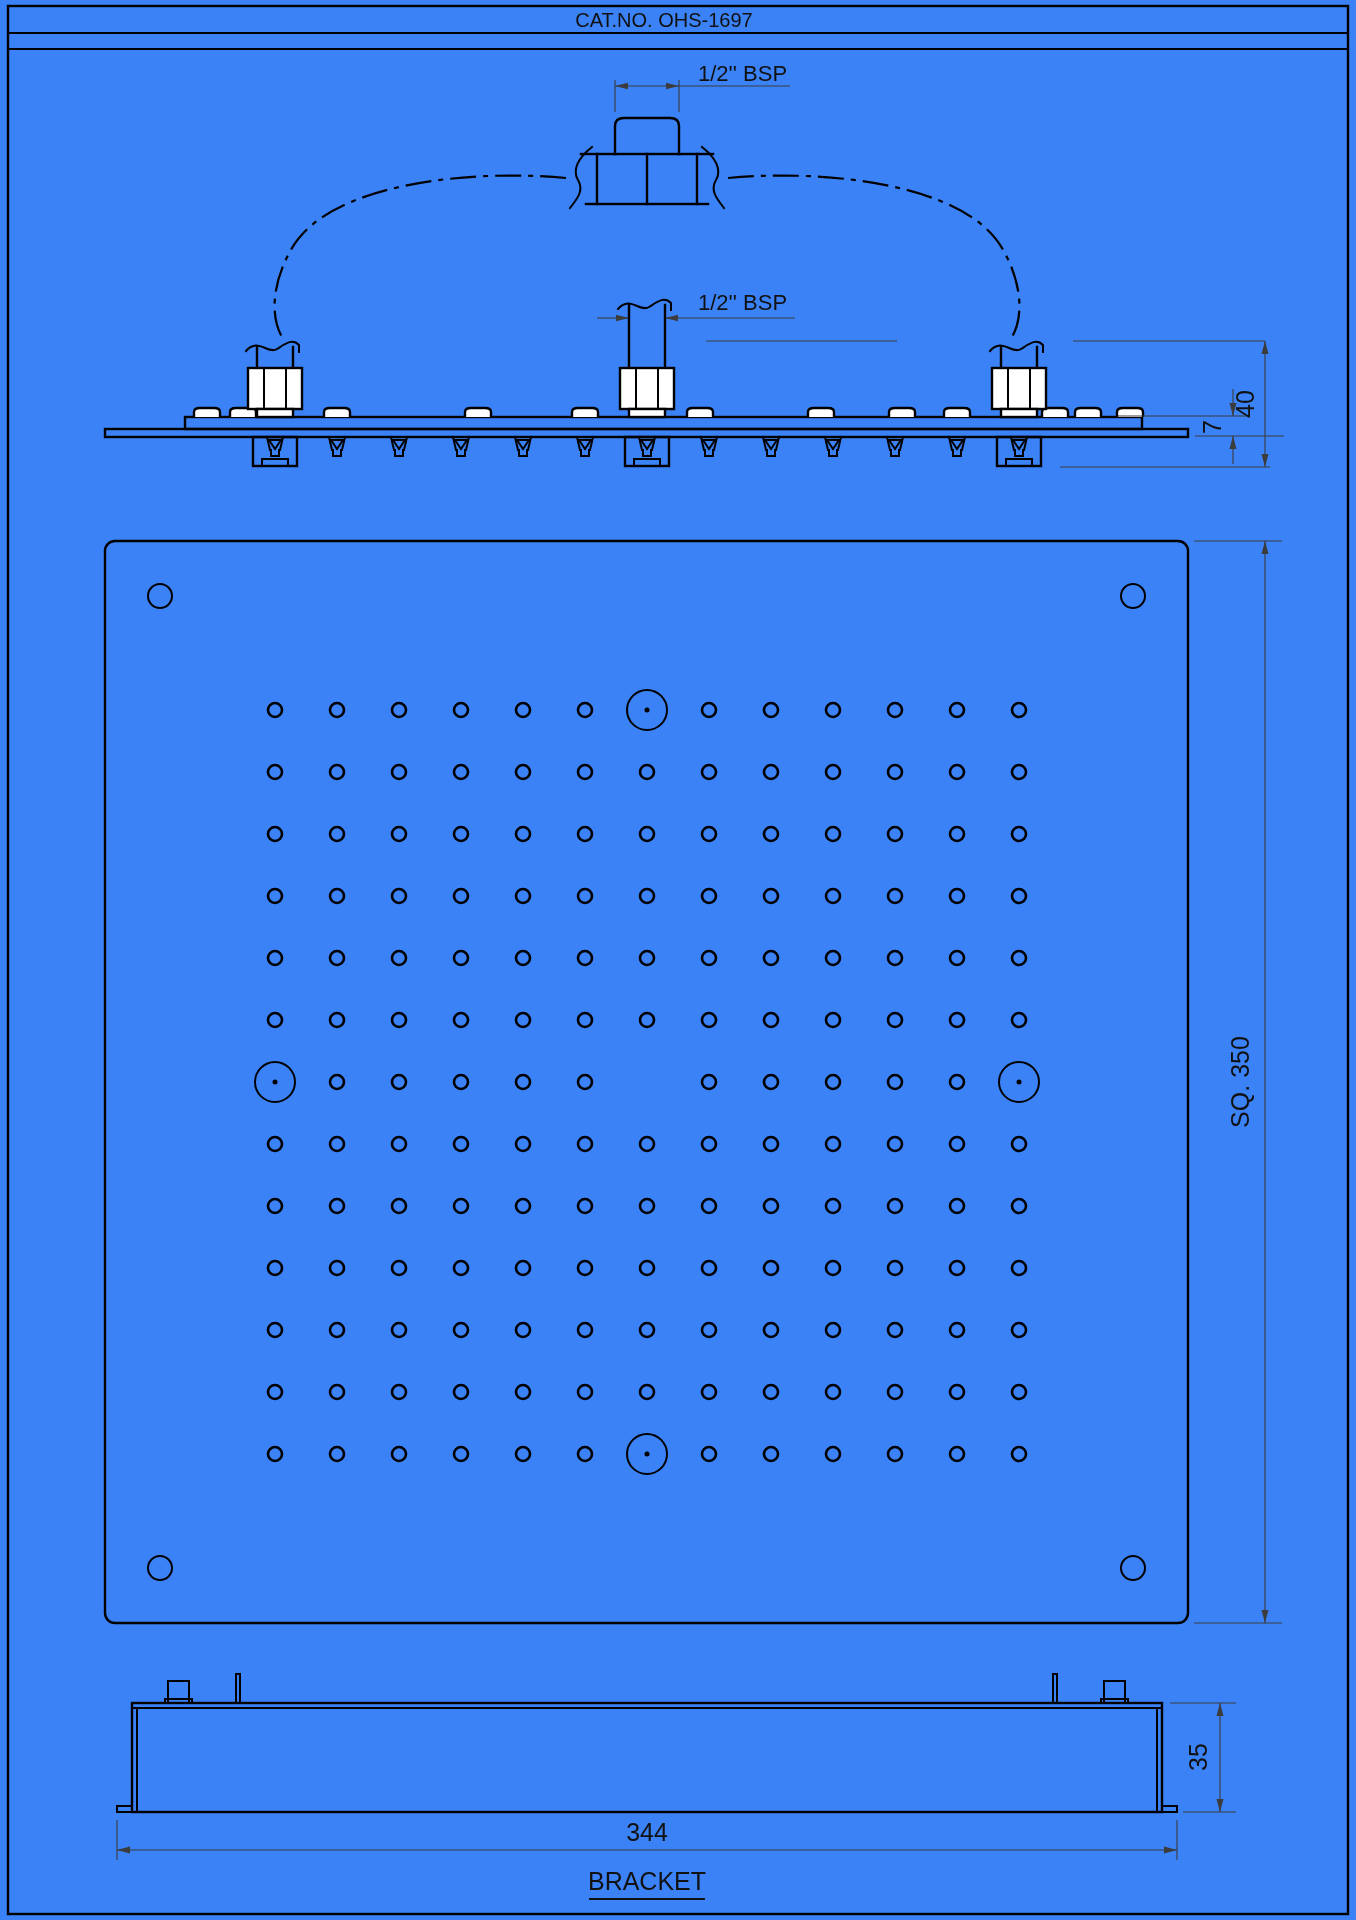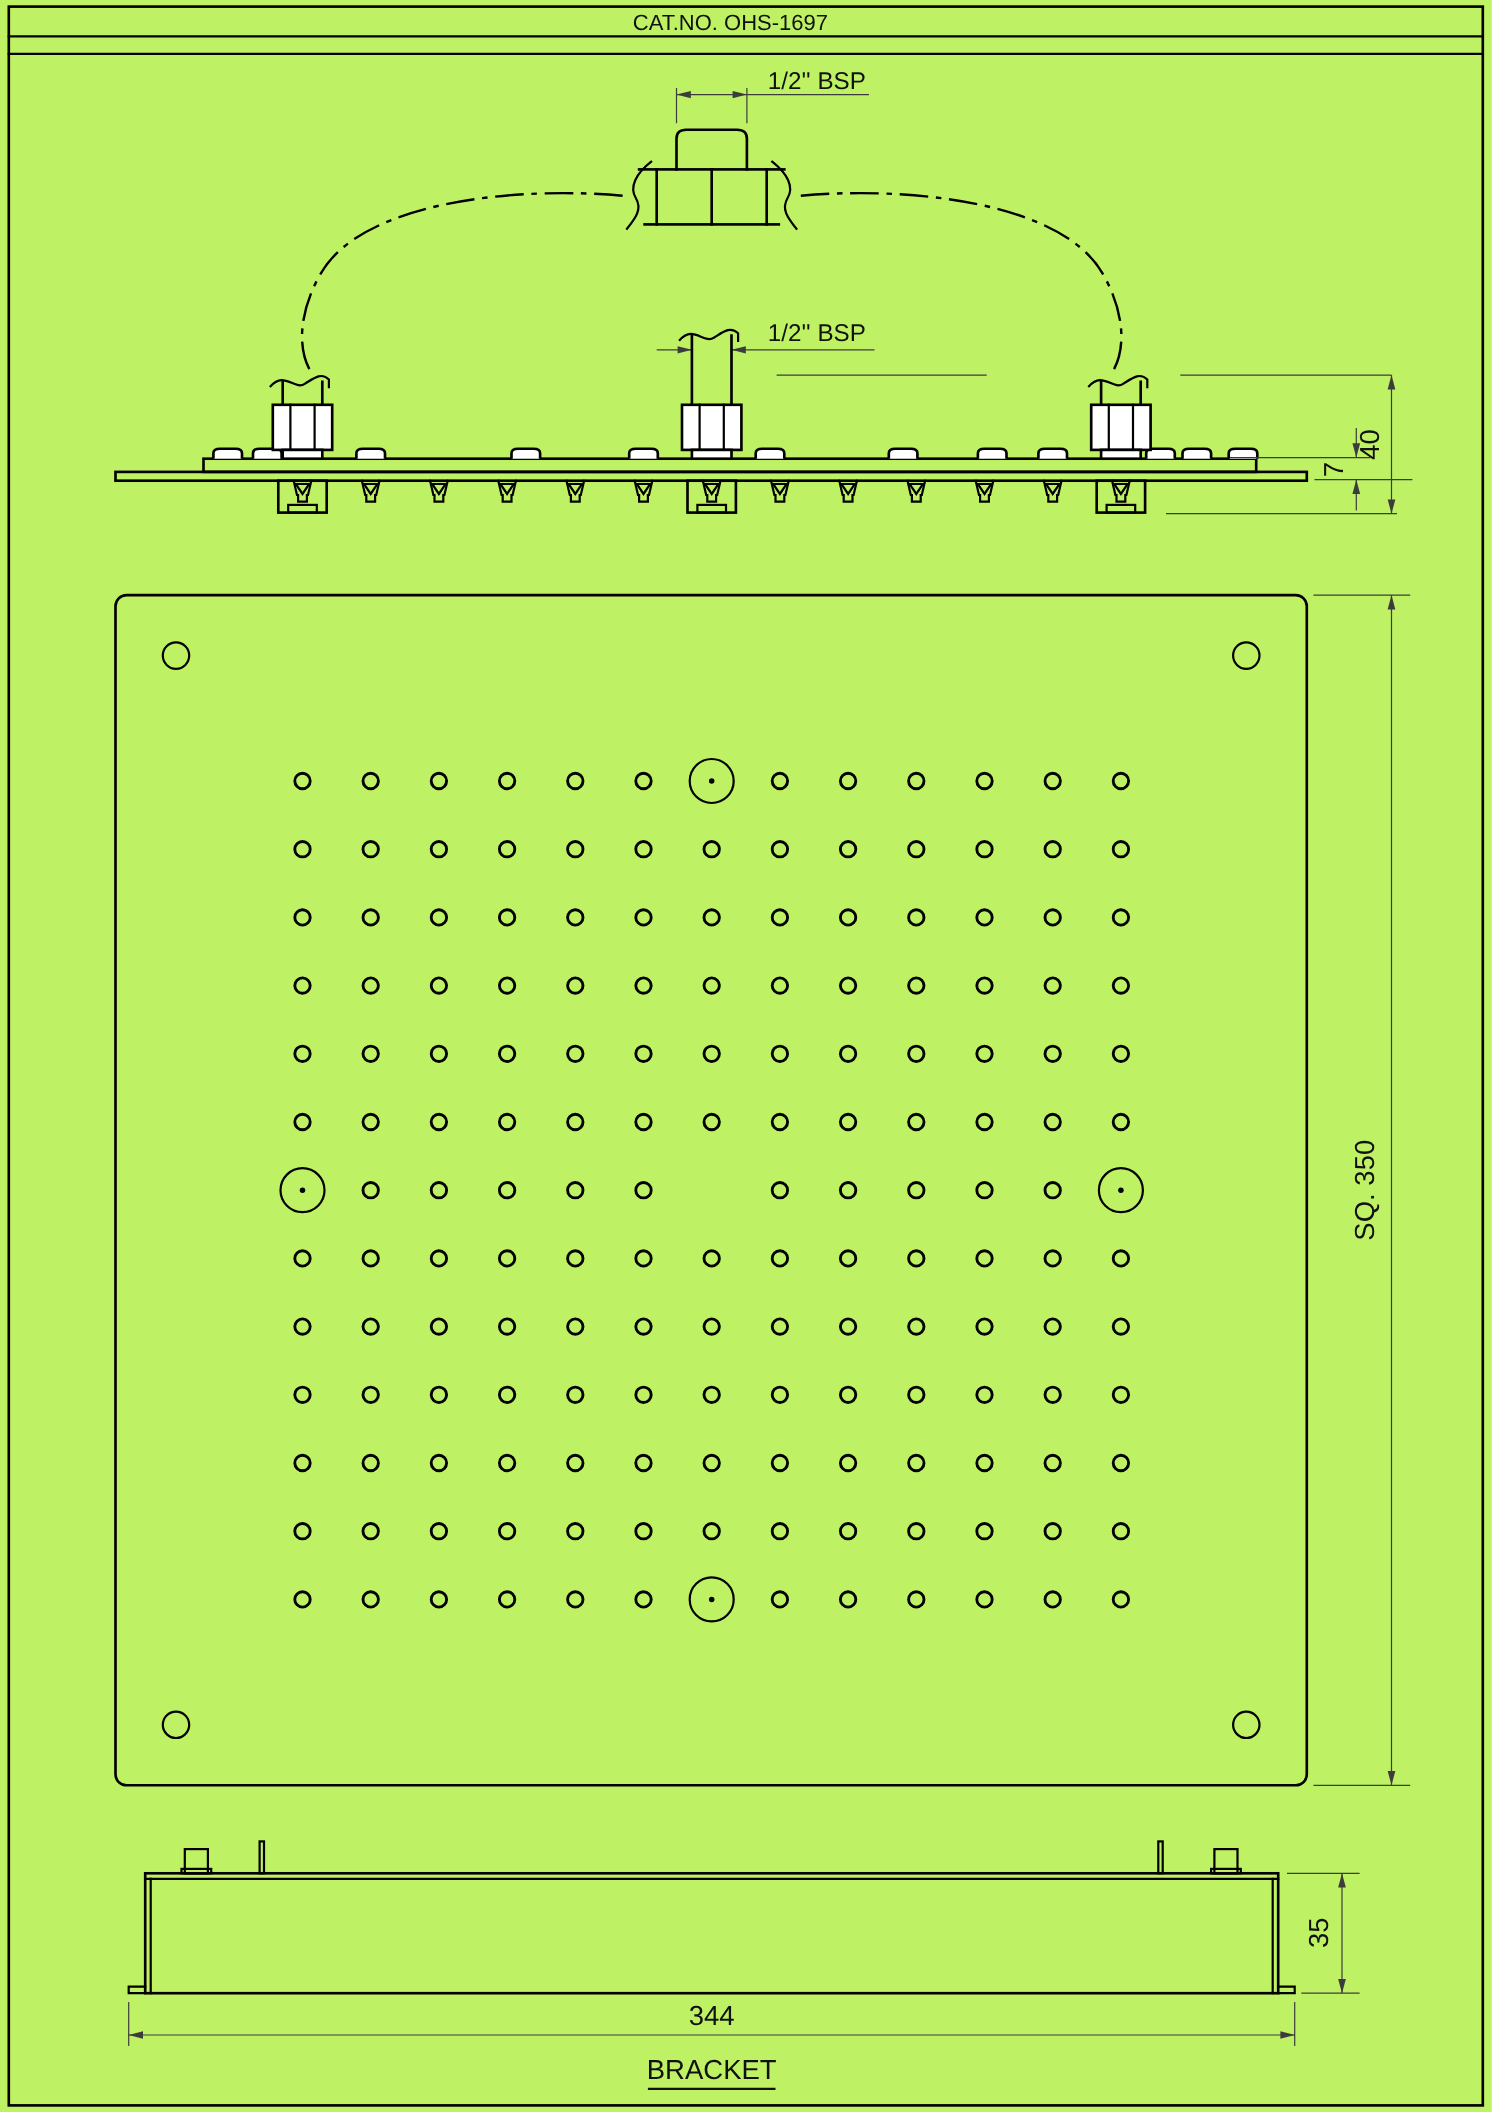--- a/index.html
+++ b/index.html
@@ -1,16 +1,16 @@
 <!DOCTYPE html>
 <html><head>
 <meta charset="utf-8">
 <style>
   html,body{margin:0;padding:0;background:#e8e8e8;}
-  .sheet{position:relative;width:1356px;height:1920px;background:#bef264;margin:0 auto;
+  .sheet{position:relative;width:1356px;height:1920px;background:#3b82f6;margin:0 auto;
          font-family:"Liberation Sans",sans-serif;}
   svg{display:block;}
   .ol  {stroke:#000;stroke-width:2.4;fill:none;stroke-linecap:square;stroke-linejoin:miter;}
   .olt {stroke:#000;stroke-width:2.0;fill:none;stroke-linecap:square;}
   .olf {stroke:#000;stroke-width:2.4;fill:#fff;}
   .hose{stroke:#000;stroke-width:2.2;fill:none;stroke-dasharray:26 7 5 7;}
   .dim {stroke:#3c3c3c;stroke-width:1.1;fill:none;}
   .dimf{fill:#3c3c3c;stroke:none;}
   text {fill:#111;font-family:"Liberation Sans",sans-serif;}
   .t-title{font-size:20px;}

